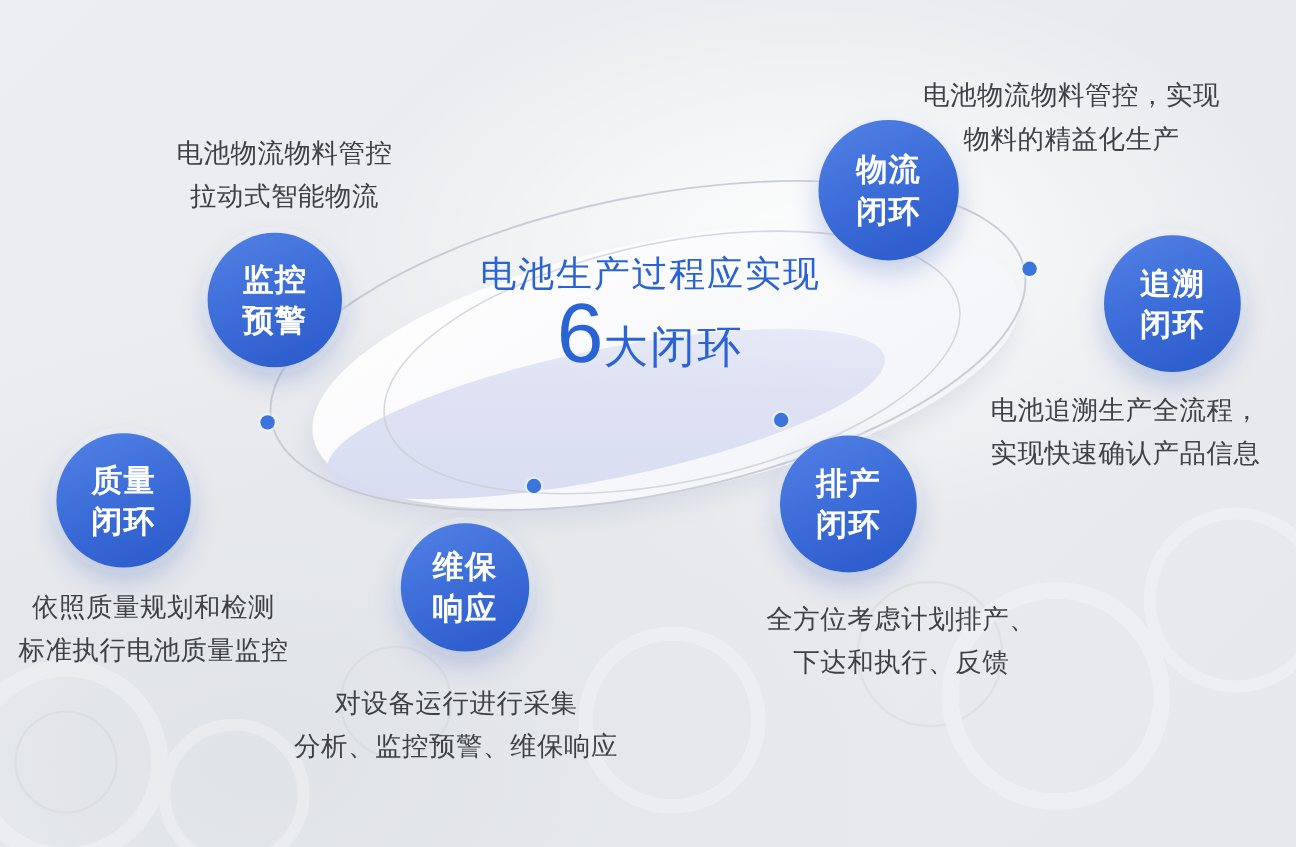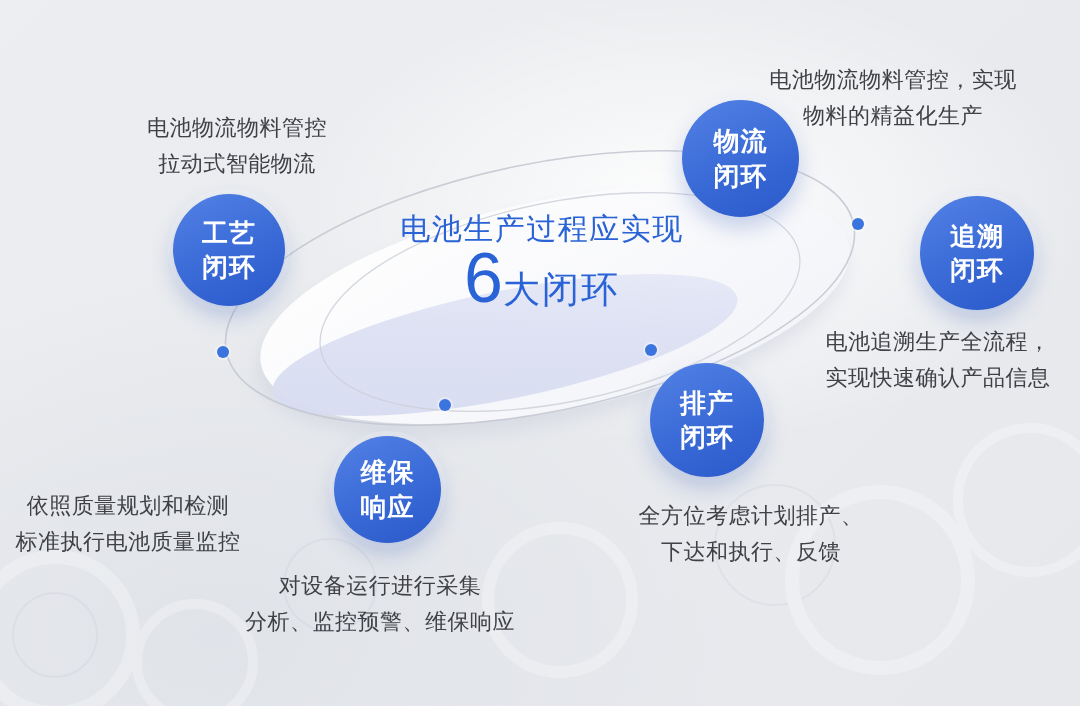--- a/index.html
+++ b/index.html
@@ -122,27 +122,30 @@
 
   <div class="title">
     <div class="title-line1">电池生产过程应实现</div>
     <div class="title-row2">
       <span class="title-num">6</span>
         <span class="title-suffix">大闭环</span>
     </div>
   </div>
 
   <div class="node-circle n-process">
-    <div class="node-label">工艺闭环</div>
+    <div class="node-label">监控预警</div>
   </div>
   <div class="node-circle n-logistics">
     <div class="node-label">物流闭环</div>
   </div>
   <div class="node-circle n-trace">
     <div class="node-label">追溯闭环</div>
+  </div>
+  <div class="node-circle n-quality">
+    <div class="node-label">质量闭环</div>
   </div>
   <div class="node-circle n-ops">
     <div class="node-label">维保响应</div>
   </div>
   <div class="node-circle n-schedule">
     <div class="node-label">排产闭环</div>
   </div>
 
   <div class="desc d-process">
     <div>电池物流物料管控</div>

